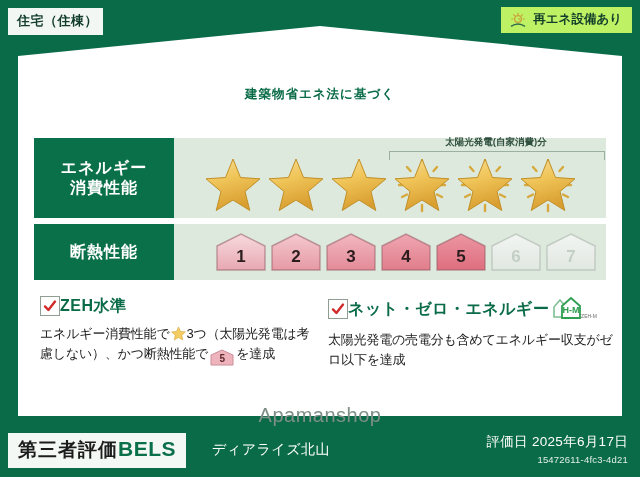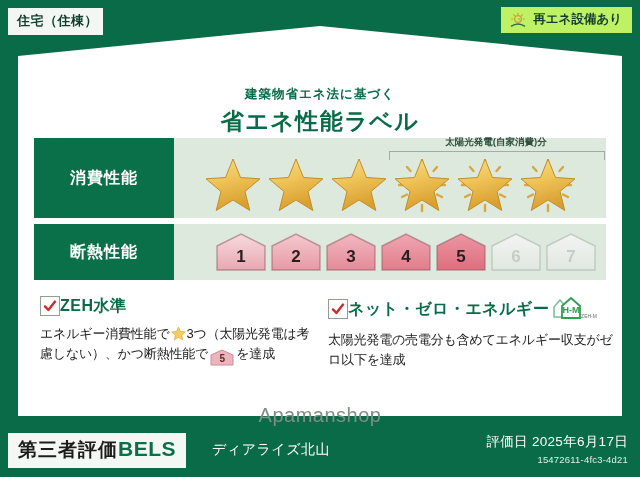--- a/index.html
+++ b/index.html
@@ -145,25 +145,25 @@
 </head>
 <body>
 
 <div id="root">
 
   <div class="house-card">
     <div class="house-inner">
 
       <div class="title-wrap">
         <div class="title-sub">建築物省エネ法に基づく</div>
-        <div class="title-main">省エネ性能ラベル</div>
       </div>
 
       <div class="panel panel-energy">
         <div class="panel-label">
+          <span>エネルギー</span>
           <span>消費性能</span>
         </div>
         <div class="panel-body">
           <div class="solar-note">太陽光発電(自家消費)分</div>
           <div class="solar-bracket"></div>
           <div class="stars" id="stars">
               <div class="star-slot">
                 <svg viewBox="0 0 58 56">
     <defs>
                     <linearGradient id="sg0" x1="0" y1="0" x2="0.3" y2="1">

